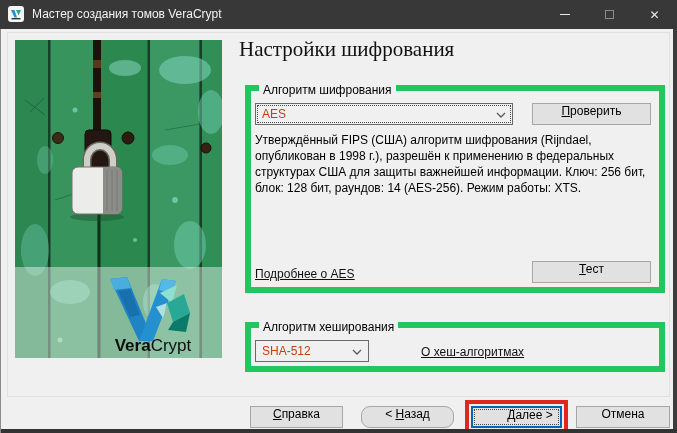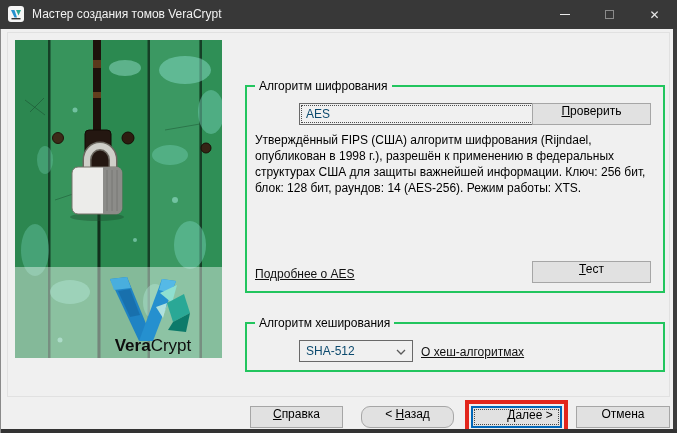--- a/index.html
+++ b/index.html
@@ -26,27 +26,27 @@
   
   .frame { position:absolute; left:7px; top:32px; width:663px; height:365px; border:1px solid #e1e1e1; background:#f0f0f0; }
 
   
   .photo { position:absolute; left:15px; top:40px; width:207px; height:318px; }
 
   
   .heading { position:absolute; left:239px; top:37px; font-family:"Liberation Serif", serif; font-size:21px; color:#111; white-space:nowrap; }
 
   
-  .group { position:absolute; border:2px solid #22c55e; }
+  .group { position:absolute; border:6px solid #22c55e; }
   .group-label { position:absolute; left:8px; top:-8px; background:#f0f0f0; padding:0 4px; font-size:12px; color:#000; white-space:nowrap; }
   .g-enc { left:245px; top:85px; width:420px; height:208px; }
   .g-hash { left:245px; top:322px; width:420px; height:50px; }
 
   
-  .combo { position:absolute; height:22px; background:#f0f0f0; border:1px solid #696969; display:flex; align-items:center; font-size:12px; color:#0c4a6e; padding-left:6px;margin-left:44px; }
+  .combo { position:absolute; height:22px; background:#f0f0f0; border:1px solid #696969; display:flex; align-items:center; font-size:12px; color:#c2410c; padding-left:6px; }
   .combo .chev { position:absolute; right:6px; top:8px; }
   .combo-enc { left:255px; top:103px; width:258px; outline:1px dotted #4c4c4c; outline-offset:-3px; }
   .combo-hash { left:255px; top:340px; width:114px; }
 
   
   .btn { position:absolute; height:22px; background:#e1e1e1; border:1px solid #a6a6a6; font-size:12px; color:#000; display:flex; justify-content:center; white-space:nowrap; }
   .accel { text-decoration:underline; }
   .btn-verify { left:532px; top:103px; width:119px; }
   .btn-test   { left:532px; top:261px; width:119px; }
   .btn-help   { left:250px; top:406px; width:93px; }
@@ -147,20 +147,21 @@
       <polygon points="29,64 43,64 66,4 52,2" fill="#2590cf"></polygon>
       <polygon points="52,2 66,4 61,16 49,13" fill="#55b9e6"></polygon>
       <polygon points="50,16 67,8 62,26" fill="#8fdfd0"></polygon>
       <polygon points="57,26 74,17 80,36 63,45" fill="#2aa896"></polygon>
       <polygon points="63,45 80,36 76,55 58,53" fill="#0c7a6a"></polygon>
       <polygon points="46,30 57,26 53,41" fill="#bfeadf" opacity="0.9"></polygon>
     </g>
     <text x="138" y="311" text-anchor="middle" font-size="17" fill="#0e0e0e" font-family="Liberation Sans, sans-serif"><tspan font-weight="bold">Vera</tspan><tspan>Crypt</tspan></text>
   </svg>
 
+  <div class="heading">Настройки шифрования</div>
 
   <div class="group g-enc">
     <span class="group-label">Алгоритм шифрования</span>
   </div>
 
   <div class="combo combo-enc">
     <span>AES</span>
     <svg class="chev" width="10" height="6" viewBox="0 0 10 6">
       <polyline points="1,1 5,5 9,1" stroke="#5a5a5a" stroke-width="1.3" fill="none"></polyline>
     </svg>

